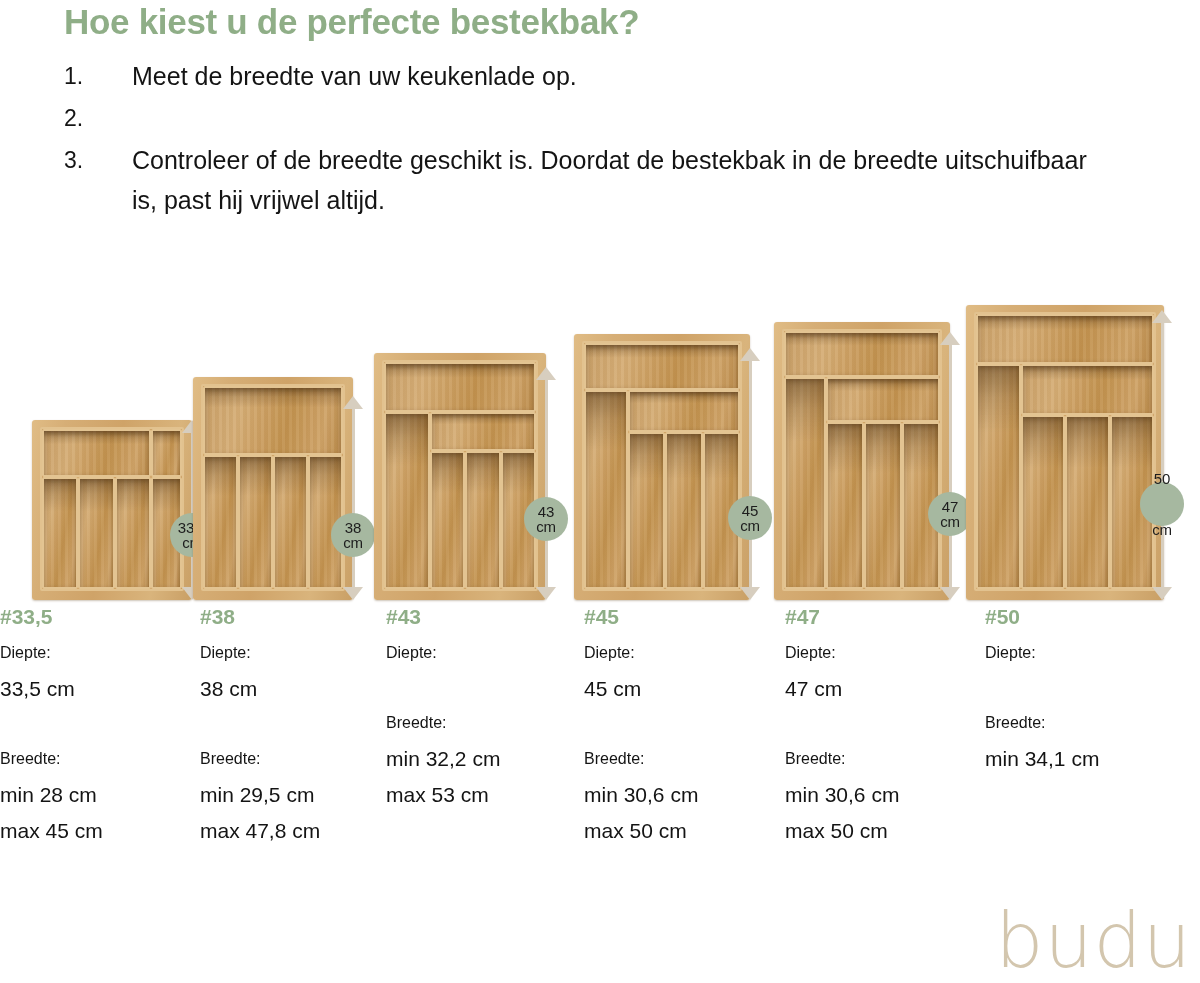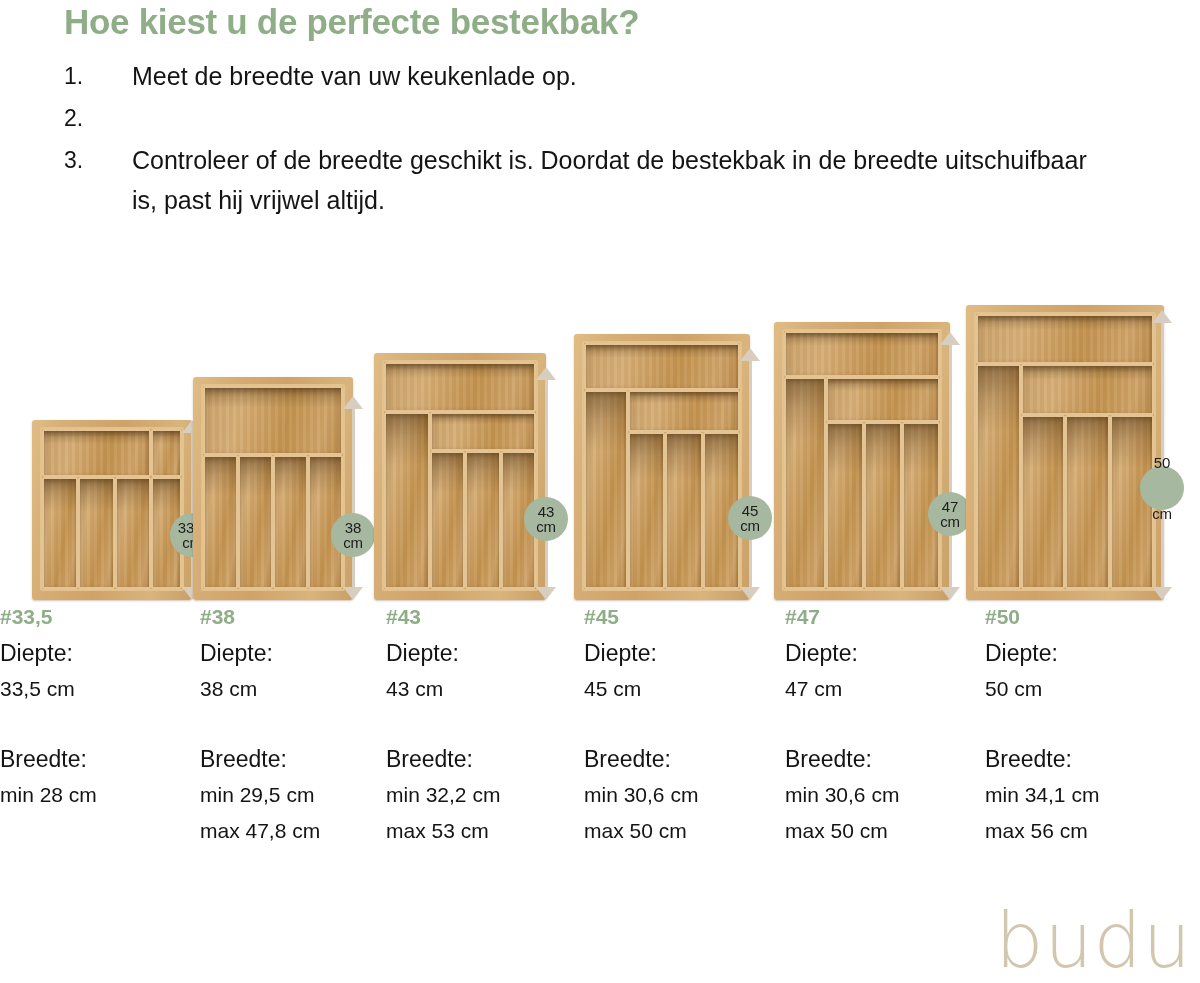--- a/index.html
+++ b/index.html
@@ -141,21 +141,21 @@
     top: 0;
     width: 190px;
   }
   .spec-code {
     font-size: 21px;
     font-weight: bold;
     color: #8FAE87;
     margin: 0 0 5px 0;
     line-height: 26px;
   }
-  .spec-label { font-size: 23px; line-height: 36px; color: #141414; }
+  .spec-label { font-size: 16px; line-height: 36px; color: #141414; }
   .spec-value { font-size: 21px; line-height: 36px; color: #141414; }
   .spec-gap { height: 34px; }
 
   
   #logo {
     position: absolute;
     right: 8px; bottom: 2px;
     font-family: "DejaVu Sans", sans-serif;
     font-size: 76px;
     font-weight: 300;
@@ -348,54 +348,54 @@
               <div class="cell" style="flex:1 1 0;"></div>
             </div>
           </div>
         </div>
       </div>
     </div>
     <div class="dim" style="left:176px; height:290px;">
       <div class="arrow-head up"></div>
       <div class="arrow-line"></div>
       <div class="arrow-head down"></div>
-      <div class="badge" style="top:156px;gap:36px;">
+      <div class="badge" style="top:172px;gap:36px;">
         <span>50</span>
         <span class="b-cm">cm</span>
       </div>
     </div>
   </div>
 
 </div>
 
 <div id="specs">
 
   <div class="spec" style="left:0px;">
     <div class="spec-code">#33,5</div>
     <div class="spec-label">Diepte:</div>
     <div class="spec-value">33,5 cm</div>
     <div class="spec-gap"></div>
     <div class="spec-label">Breedte:</div>
     <div class="spec-value">min 28 cm</div>
+    <div class="spec-value">max 45 cm</div>
   </div>
 
   <div class="spec" style="left:200px;">
     <div class="spec-code">#38</div>
     <div class="spec-label">Diepte:</div>
     <div class="spec-value">38 cm</div>
     <div class="spec-gap"></div>
     <div class="spec-label">Breedte:</div>
     <div class="spec-value">min 29,5 cm</div>
     <div class="spec-value">max 47,8 cm</div>
   </div>
 
   <div class="spec" style="left:386px;">
     <div class="spec-code">#43</div>
     <div class="spec-label">Diepte:</div>
-    <div class="spec-value">43 cm</div>
     <div class="spec-gap"></div>
     <div class="spec-label">Breedte:</div>
     <div class="spec-value">min 32,2 cm</div>
     <div class="spec-value">max 53 cm</div>
   </div>
 
   <div class="spec" style="left:584px;">
     <div class="spec-code">#45</div>
     <div class="spec-label">Diepte:</div>
     <div class="spec-value">45 cm</div>
@@ -411,22 +411,20 @@
     <div class="spec-value">47 cm</div>
     <div class="spec-gap"></div>
     <div class="spec-label">Breedte:</div>
     <div class="spec-value">min 30,6 cm</div>
     <div class="spec-value">max 50 cm</div>
   </div>
 
   <div class="spec" style="left:985px;">
     <div class="spec-code">#50</div>
     <div class="spec-label">Diepte:</div>
-    <div class="spec-value">50 cm</div>
     <div class="spec-gap"></div>
     <div class="spec-label">Breedte:</div>
     <div class="spec-value">min 34,1 cm</div>
-    <div class="spec-value">max 56 cm</div>
   </div>
 
 </div>
 
 <div id="logo">budu</div>
 
 </body></html>

